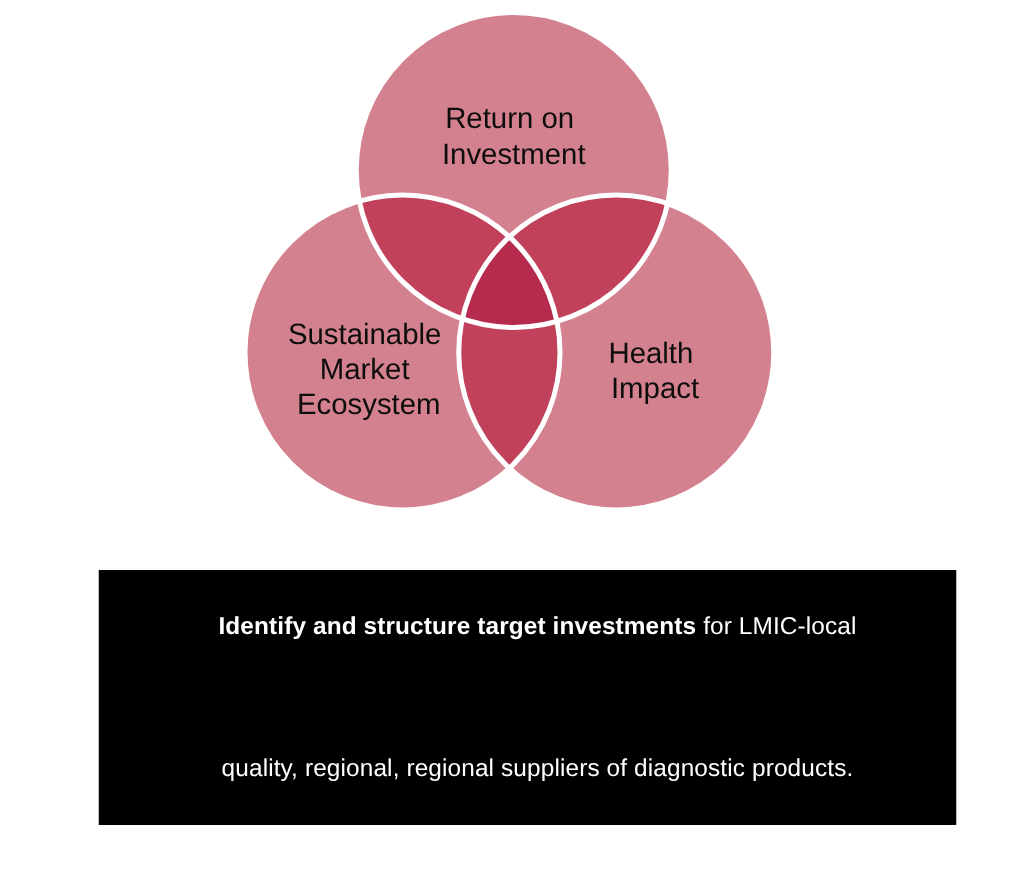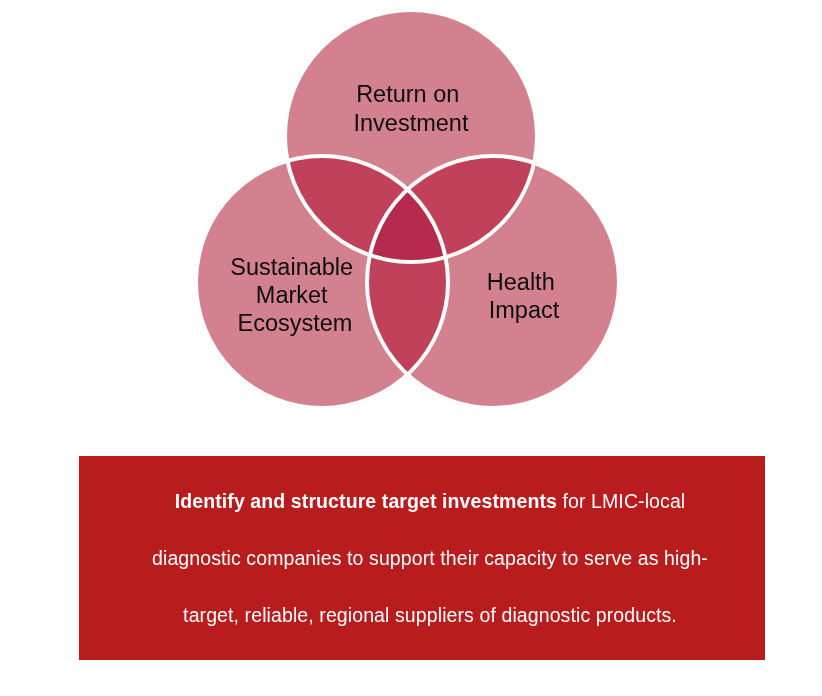--- a/index.html
+++ b/index.html
@@ -130,17 +130,17 @@
         <tspan x="287" y="325">Ecosystem</tspan>
       </text>
 
       <text class="venn-label" id="label-right" fill="#0d0d0d">
         <tspan x="516" y="284">Health</tspan>
         <tspan x="516" y="312">Impact</tspan>
       </text>
     </svg>
   </div>
 
-  <div id="callout" style="background: #b91c1c; padding-left: 16px;">
-    <p id="callout-text"><span class="strong">Identify and structure target investments</span><span> for LMIC-local</span><br><span>diagnostic companies to support their capacity to serve as high-</span><br><span>target, reliable, regional suppliers of diagnostic products.</span></p>
+  <div id="callout" style="background: #000000; padding-left: 16px;">
+    <p id="callout-text"><span class="strong">Identify and structure target investments</span><span> for LMIC-local</span><br><br><span>quality, regional, regional suppliers of diagnostic products.</span></p>
   </div>
 
 </div>
 
 </body></html>

